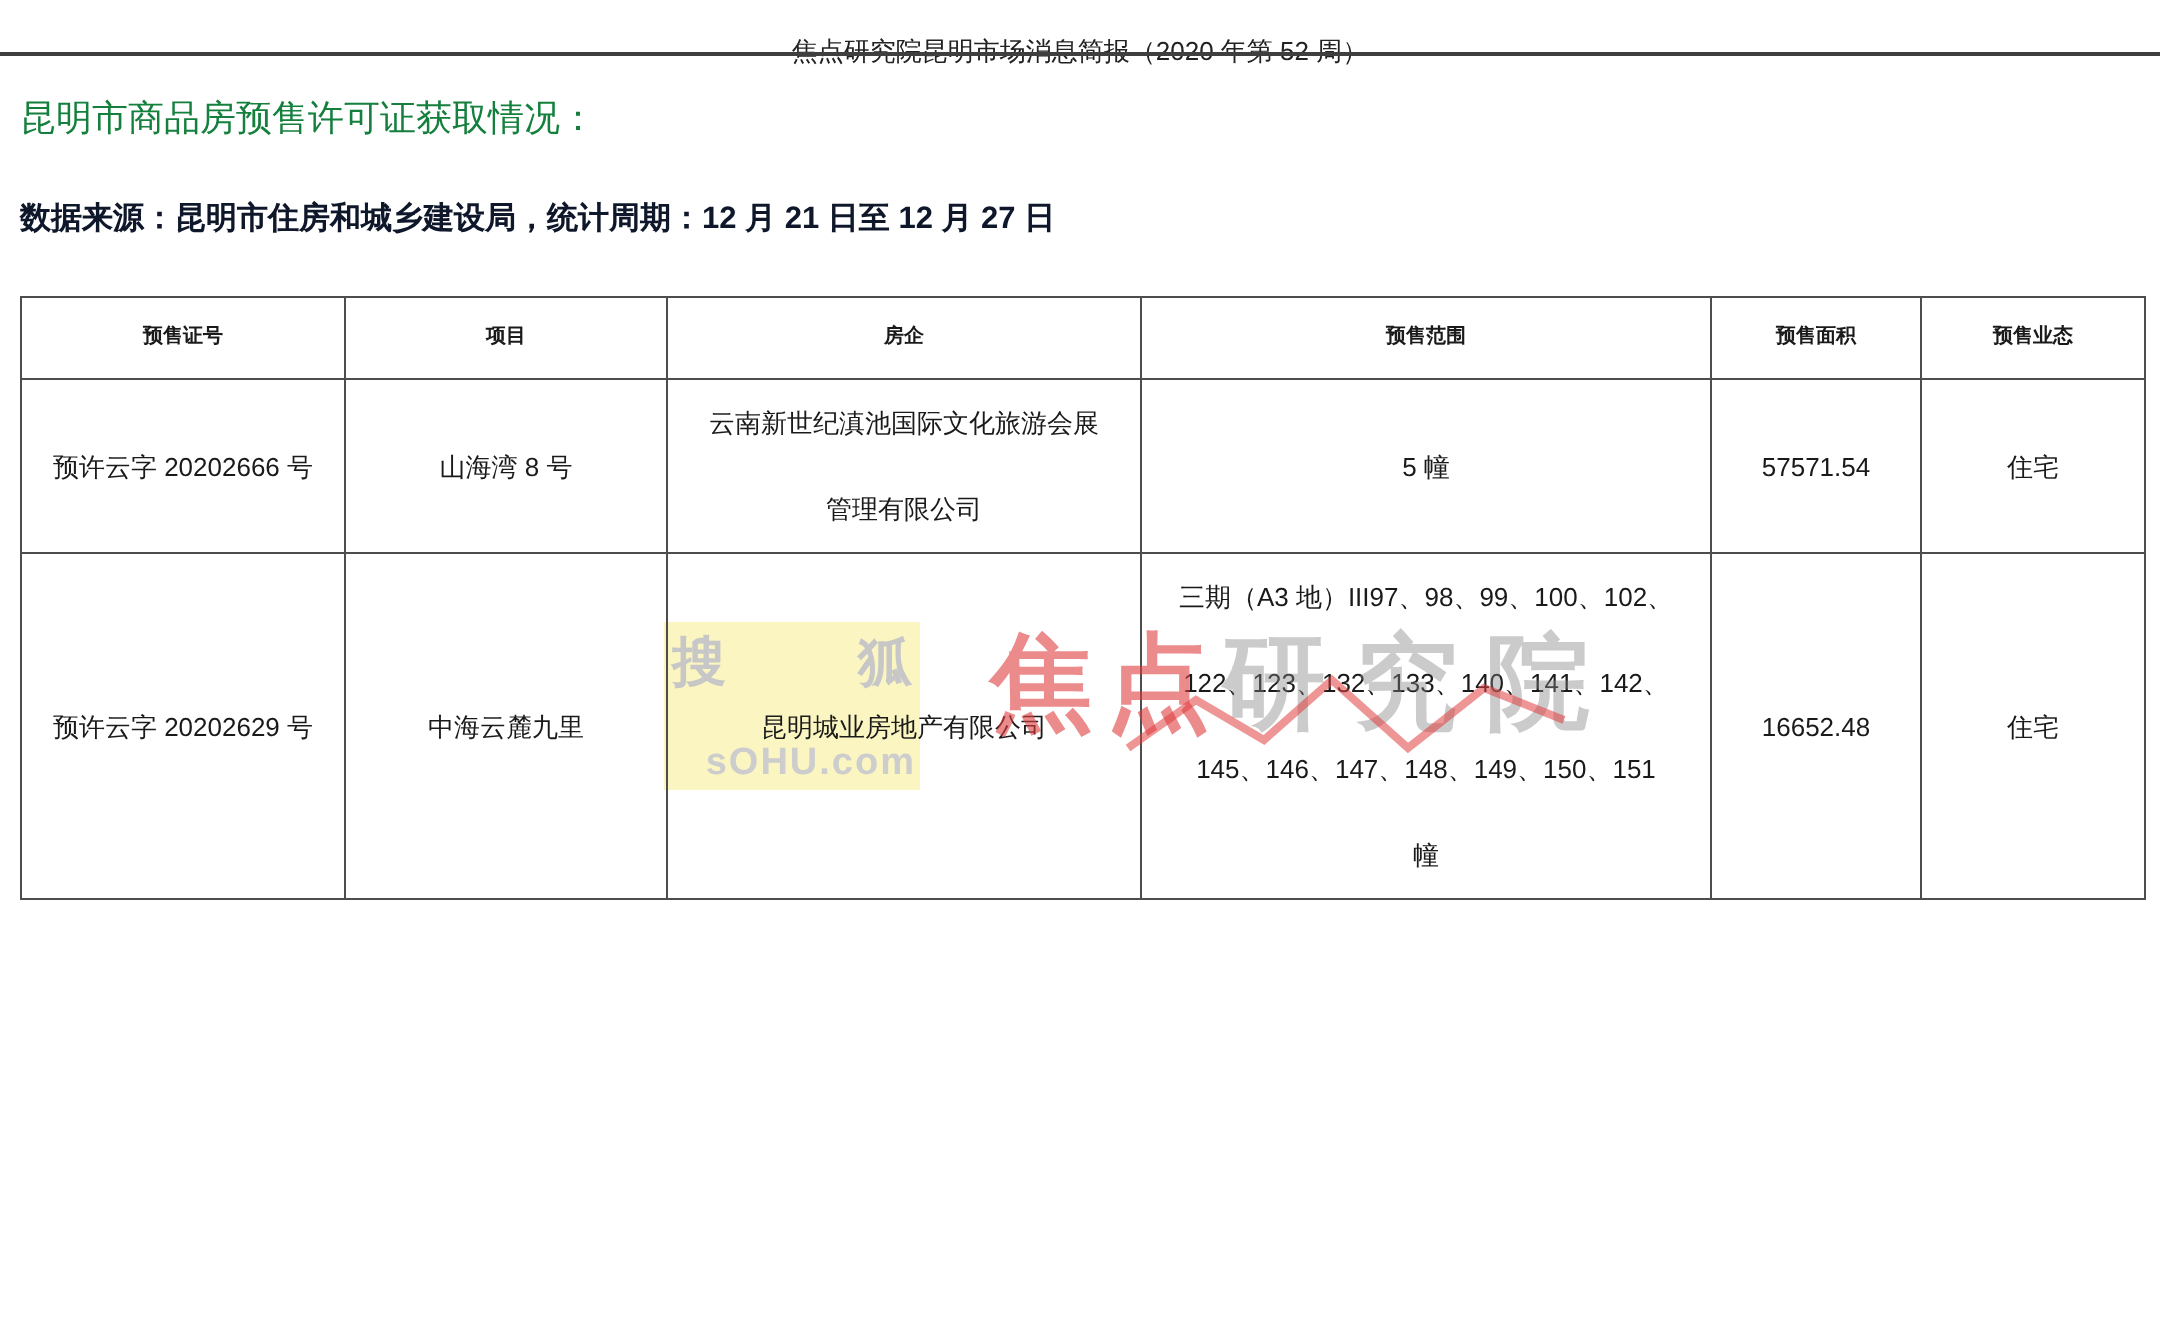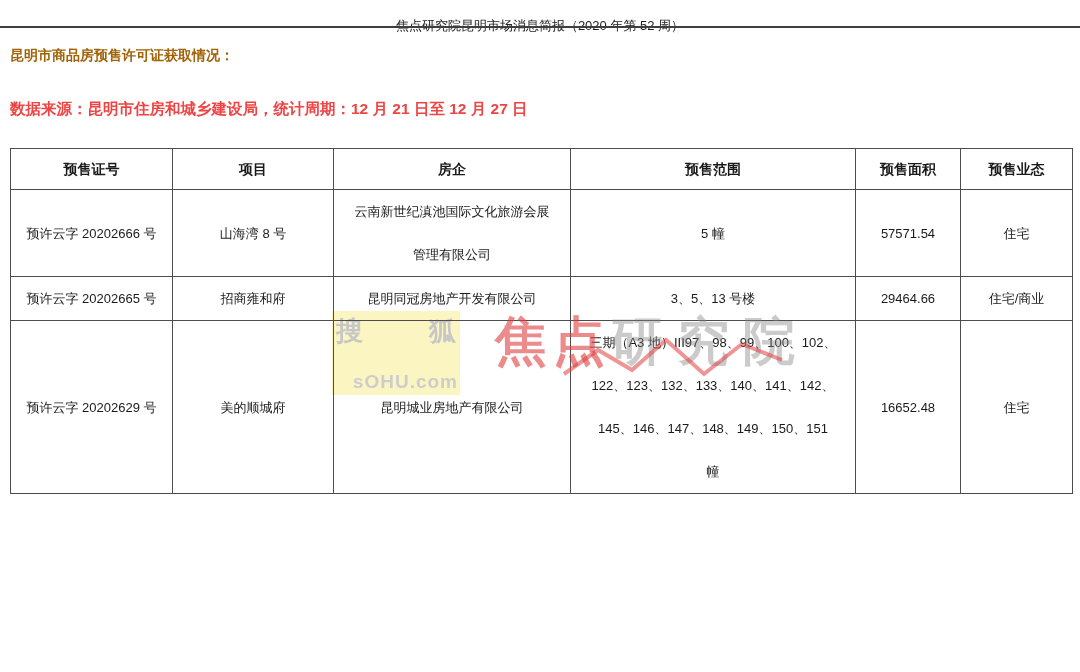--- a/index.html
+++ b/index.html
@@ -11,38 +11,38 @@
   .doc-header{
     position:absolute;left:0;top:7px;width:100%;
     text-align:center;font-size:13px;color:#222;margin-top:10px;
   }
   .header-rule{
     position:absolute;left:0;top:26px;width:1080px;height:0;
     border-top:2px solid #3f3f3f;
   }
   .section-title{
     position:absolute;left:10px;top:47px;
-    font-size:14px;font-weight:bold;color:#a16207;
+    font-size:18px;font-weight:normal;color:#15803d;
   }
   .source-line{
     position:absolute;left:10px;top:99px;
-    font-size:15.5px;font-weight:bold;color:#ef4444;
+    font-size:15.5px;font-weight:bold;color:#0f172a;
   }
   table.permit-table{
     position:absolute;left:10px;top:148px;z-index:1;
     border-collapse:collapse;table-layout:fixed;width:1062px;
     background:transparent;
   }
   .permit-table td,.permit-table th{
     border:1px solid #4d4d4d;
     text-align:center;vertical-align:middle;
     font-size:13px;color:#1a1a1a;
     padding:0 2px;white-space:pre-line;line-height:43px;
   }
-  .permit-table th{font-size:14px;font-weight:bold;line-height:40px;}
+  .permit-table th{font-size:10px;font-weight:bold;line-height:40px;}
   tr.r-header{height:40px;}
   tr.r-unit{height:43px;}
   tr.r-unit td{font-weight:bold;}
   tr.r1{height:87px;}
   tr.r2{height:43px;}
   tr.r3{height:43px;}
   tr.r4{height:85px;}
   tr.r5{height:172px;}
 
   
@@ -108,31 +108,23 @@
   </tr>
   <tr class="r1">
     <td>预许云字 20202666 号</td>
     <td>山海湾 8 号</td>
     <td>云南新世纪滇池国际文化旅游会展
 管理有限公司</td>
     <td>5 幢</td>
     <td>57571.54</td>
     <td>住宅</td>
   </tr>
-  <tr class="r2">
-    <td>预许云字 20202665 号</td>
-    <td>招商雍和府</td>
-    <td>昆明同冠房地产开发有限公司</td>
-    <td>3、5、13 号楼</td>
-    <td>29464.66</td>
-    <td>住宅/商业</td>
-  </tr>
   <tr class="r5">
     <td>预许云字 20202629 号</td>
-    <td>美的顺城府</td>
+    <td>中海云麓九里</td>
     <td>昆明城业房地产有限公司</td>
     <td>三期（A3 地）III97、98、99、100、102、
 122、123、132、133、140、141、142、
 145、146、147、148、149、150、151
 幢</td>
     <td>16652.48</td>
     <td>住宅</td>
   </tr>
 </tbody>
   </table>

